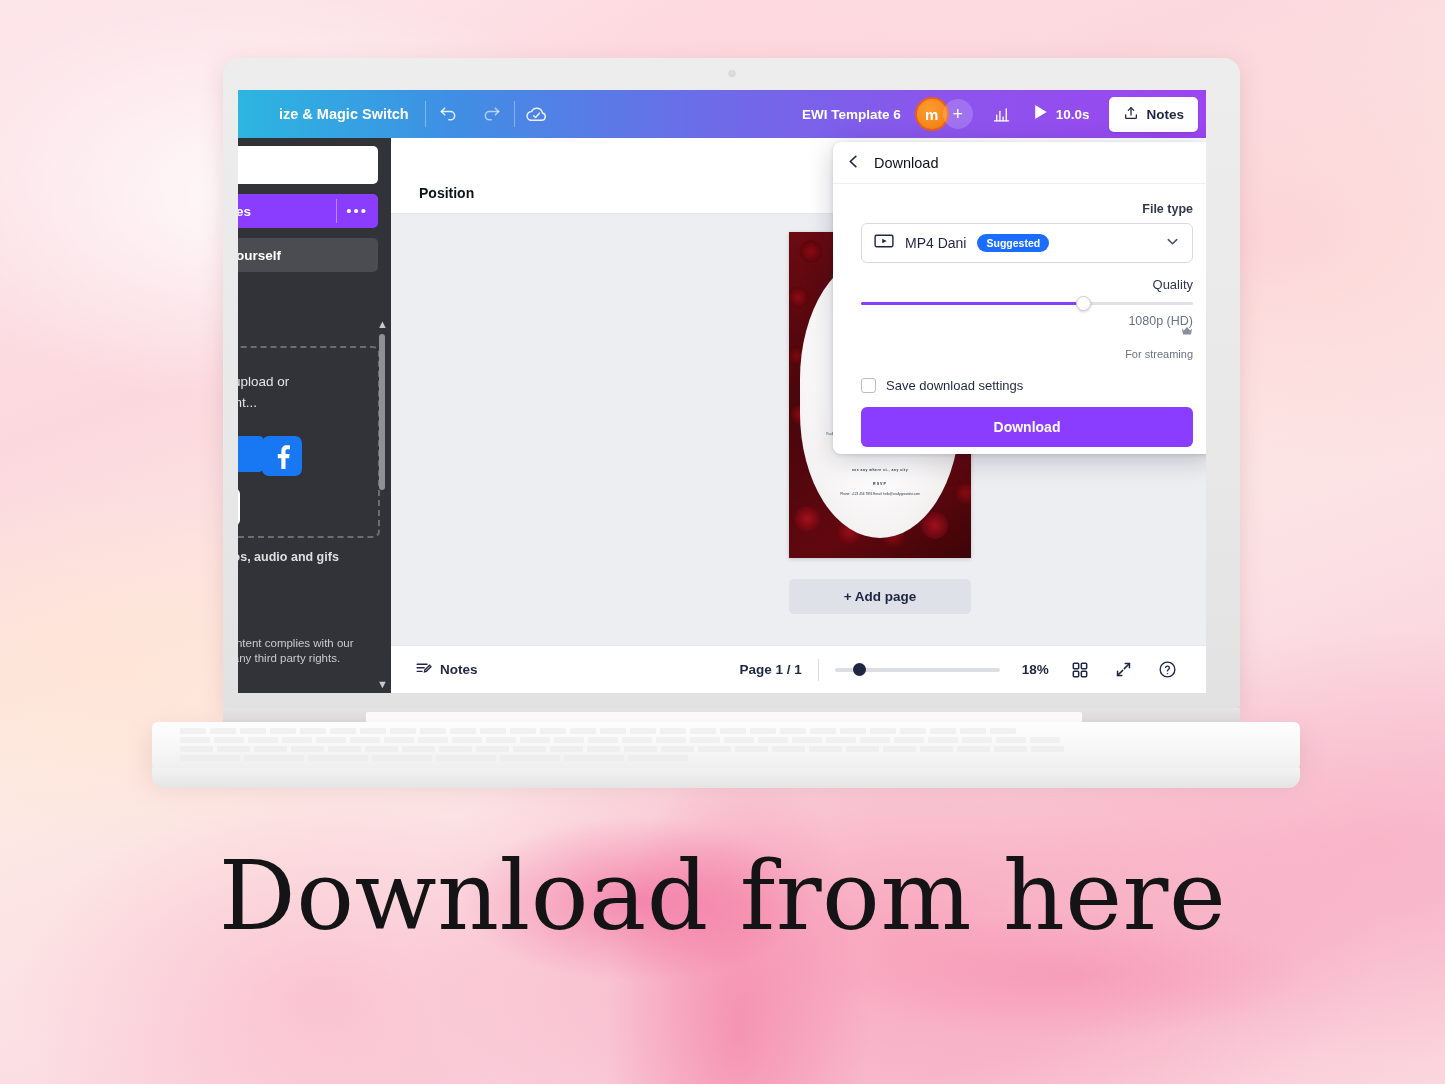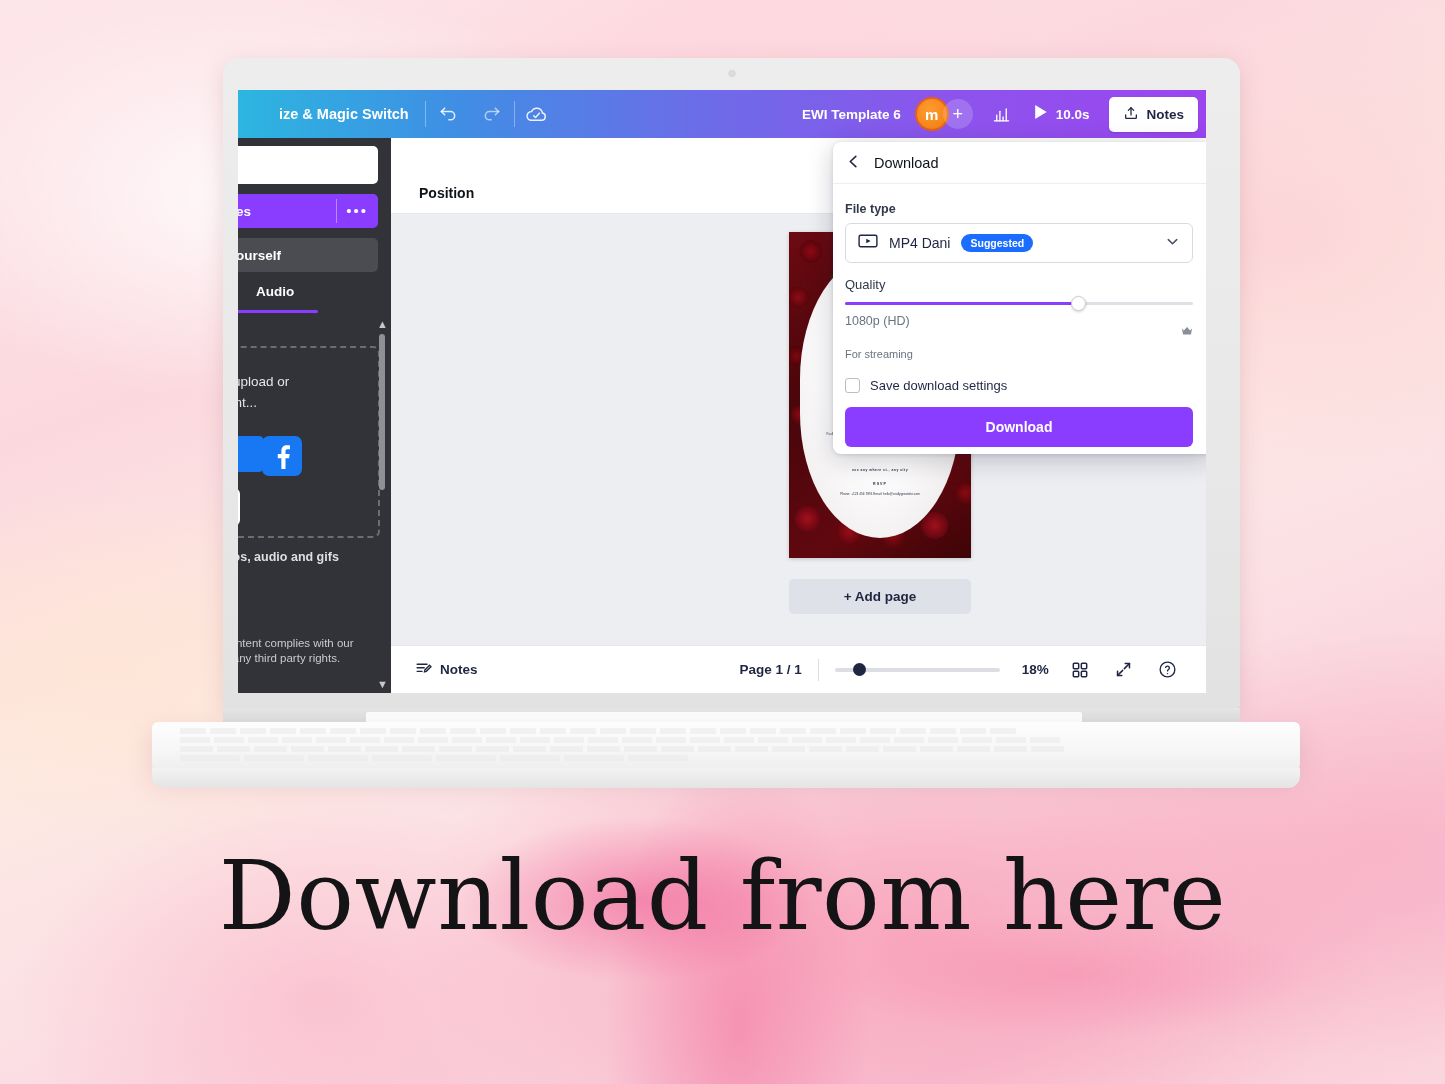--- a/index.html
+++ b/index.html
@@ -278,21 +278,21 @@
     position:absolute; left:595px; top:52px; width:380px; height:312px;
     background:#fff; border-radius:8px;
     box-shadow:0 6px 26px rgba(20,20,43,.22), 0 1px 4px rgba(20,20,43,.12);
     overflow:hidden; z-index:40;
   }
   #dl-header{
     height:42px; display:flex; align-items:center; gap:14px;
     padding-left:14px; border-bottom:1px solid #eceef1;
   }
   #dl-title{ font-size:14.5px; color:#0e1318; }
-  #dl-body{ padding:18px 20px 0 12px; }
+  #dl-body{ padding:18px 20px 0 28px;text-align:right; }
   .dl-lbl{ font-size:12.5px; color:#30384a; font-weight:bold; margin-bottom:7px;}
   #filetype-select{
     height:40px; border:1px solid #d7dae0; border-radius:6px;
     display:flex; align-items:center; padding:0 12px; gap:11px; cursor:pointer;
   }
   #ft-name{ font-size:14px; color:#1f2642;}
   #suggested{
     background:#1a6dff; color:#fff; font-size:10.5px; font-weight:bold;
     border-radius:10px; padding:3px 9px;
   }
@@ -495,25 +495,20 @@
       <div id="purple-btn">
         <span class="lbl">es</span>
         <span class="sep"></span>
         <span class="dots">•••</span>
       </div>
 
       <div id="record-btn">
         <span class="lbl">ourself</span>
       </div>
 
-      <div id="tabs">
-
-        <span class="tab active" style="left:78px">Audio</span>
-        <span id="tab-underline"></span>
-      </div>
 
       <div id="upload-zone"></div>
       <div class="uz-line" style="left:-20px; top:236px;">to upload or</div>
       <div class="uz-line" style="left:-32px; top:257px;">ccount...</div>
 
       <div id="btn-blue"></div>
       <div id="btn-fb">
         <svg width="24" height="26" viewBox="0 0 24 26">
           <path d="M15.5 26V15.2h3.6l.55-4.2h-4.15V8.3c0-1.2.34-2.03 2.07-2.03H20V2.5c-.38-.05-1.7-.17-3.24-.17-3.2 0-5.4 1.96-5.4 5.56V11H7.8v4.2h3.56V26z" fill="#fff"></path>
         </svg>

